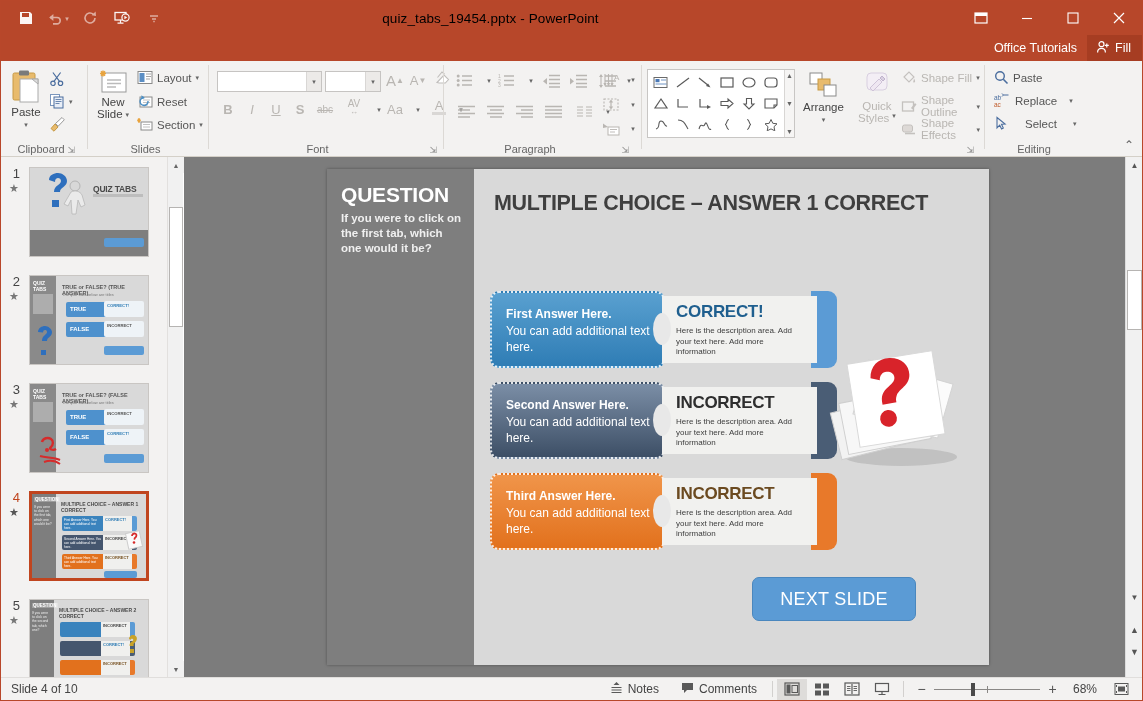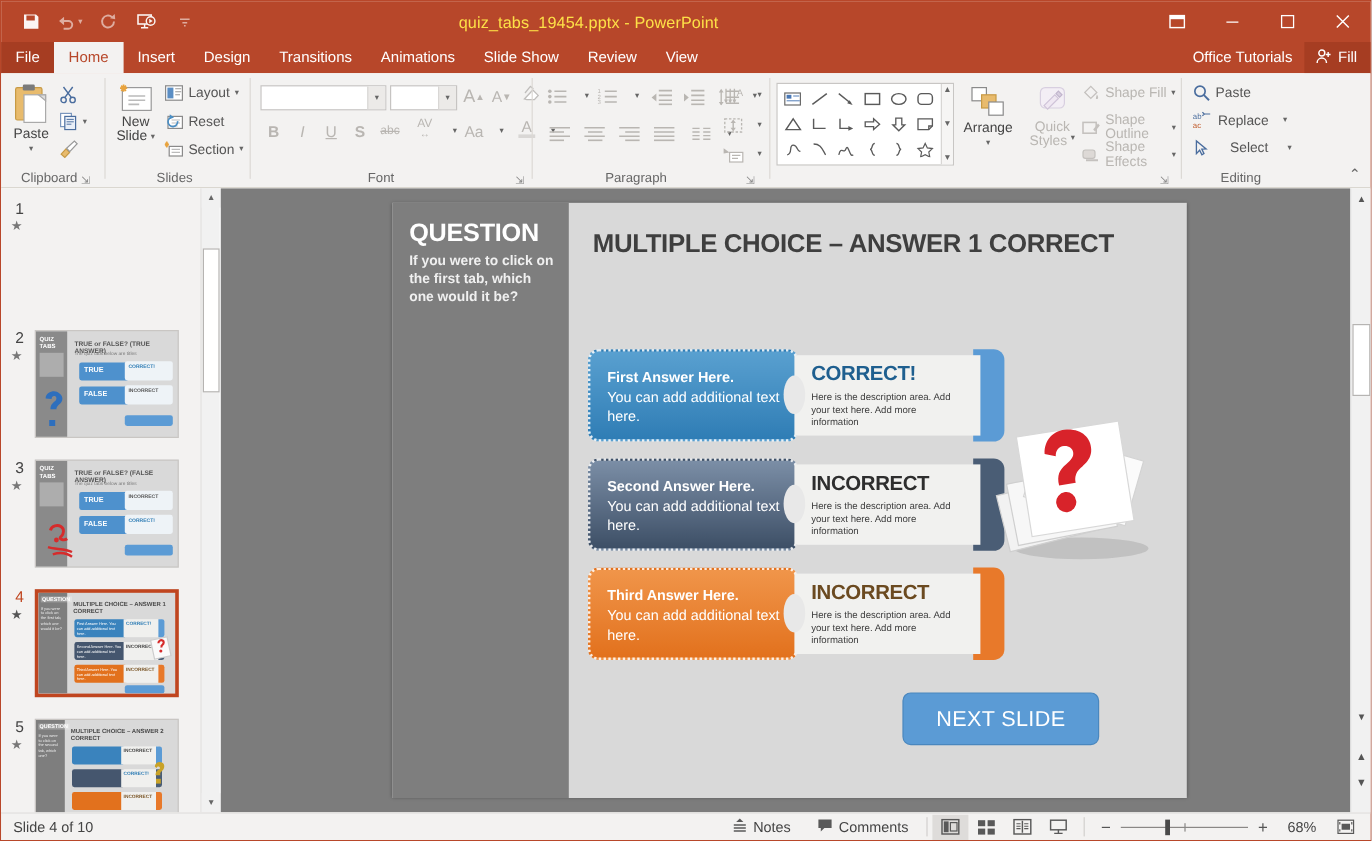--- a/index.html
+++ b/index.html
@@ -20,21 +20,21 @@
   .qat { position:absolute; left:10px; top:0; height:34px; display:flex; align-items:center; gap:2px; }
   .qat-btn {
     width:30px; height:28px; display:flex; align-items:center; justify-content:center;
     color:#fff; opacity:.95;
   }
   .qat-btn.dim { opacity:.55; }
   .qat-btn svg { display:block; }
   .title-text {
     position:absolute; left:0; top:0; width:979px; height:34px;
     display:flex; align-items:center; justify-content:center;
-    font-size:13.5px; color:#fde047; letter-spacing:.1px;
+    font-size:13.5px; color:#000000; letter-spacing:.1px;
   }
   .win-ctrl { position:absolute; right:0; top:0; height:34px; display:flex; }
   .win-btn { width:46px; height:34px; display:flex; align-items:center; justify-content:center; color:#fff; }
 
   
   .tabbar {
     position:absolute; left:0; top:34px; width:1141px; height:26px;
     background:#b7472a;
   }
   .tabs { position:absolute; left:0; top:0; display:flex; height:26px; align-items:flex-start; }
@@ -238,31 +238,20 @@
       </div>
       <div class="win-btn close">
         <svg width="12" height="12" viewBox="0 0 12 12">
             <path d="M1 1l10 10M11 1L1 11" stroke="#fff" stroke-width="1.2"></path>
           </svg>
       </div>
     </div>
   </div>
 
   <div class="tabbar">
-    <div class="tabs">
-      <div class="tab file">File</div>
-      <div class="tab active">Home</div>
-      <div class="tab">Insert</div>
-      <div class="tab">Design</div>
-      <div class="tab">Transitions</div>
-      <div class="tab">Animations</div>
-      <div class="tab">Slide Show</div>
-      <div class="tab">Review</div>
-      <div class="tab">View</div>
-    </div>
 
 
     <div class="tr-right">
       <div class="office-tut">Office Tutorials</div>
       <div class="share-btn">
         <span>
           <svg width="14" height="14" viewBox="0 0 14 14">
               <circle cx="5.5" cy="4.2" r="2.5" fill="none" stroke="#fff" stroke-width="1.2"></circle>
               <path d="M1.6 12.4c0-2.4 1.8-4 3.9-4s3.9 1.6 3.9 4" fill="none" stroke="#fff" stroke-width="1.2"></path>
               <path d="M10.8 3.4v4M8.8 5.4h4" stroke="#fff" stroke-width="1.2"></path>
@@ -762,20 +751,33 @@
   </div>
 
   <div class="workspace">
 
     <div class="thumbpane">
 
       <div class="thumb-row" style="top:10px;">
         <div style="width:28px;position:relative;">
           <div class="thumb-num">1</div>
           <div class="thumb-star" style="top:15px;">★</div>
+        </div>
+        <div class="thumb-frame">
+          <div style="position:absolute;left:0;top:0;width:120px;height:62px;background:#d8d8d8;"></div>
+          <div style="position:absolute;left:0;top:62px;width:120px;height:28px;background:#7e7e7e;"></div>
+          <svg style="position:absolute;left:5px;top:4px;" width="56" height="54" viewBox="0 0 56 54">
+            <path d="M14 8c0-5 5-7 9-7s9 3 9 8c0 6-7 6-7 11h-6c0-7 7-7 7-11 0-2-1.5-3-3-3s-3 1-3 4z" fill="#2e6fbd"></path>
+            <rect x="17" y="28" width="7" height="7" fill="#2e6fbd"></rect>
+            <ellipse cx="40" cy="14" rx="5" ry="5" fill="#d8d8d8" stroke="#b4b4b4"></ellipse>
+            <path d="M36 20c4-2 9-1 11 3l3 10-4 2-3-7-2 14h-4l-1-14-3 6-4-2z" fill="#eaeaea" stroke="#b8b8b8" stroke-width=".8"></path>
+          </svg>
+          <div style="position:absolute;left:63px;top:16px;font-size:8.5px;font-weight:bold;color:#4a4a4a;letter-spacing:-.2px;">QUIZ TABS</div>
+          <div style="position:absolute;left:63px;top:26px;width:50px;height:3px;background:#bdbdbd;"></div>
+          <div style="position:absolute;left:74px;top:70px;width:40px;height:9px;background:#5b9bd5;border-radius:2px;"></div>
         </div>
       </div>
 
       <div class="thumb-row" style="top:118px;">
         <div style="width:28px;position:relative;">
           <div class="thumb-num">2</div>
           <div class="thumb-star" style="top:15px;">★</div>
         </div>
         <div class="thumb-frame">
           <div style="position:absolute;left:0;top:0;width:26px;height:90px;background:#8a8a8a;"></div>

